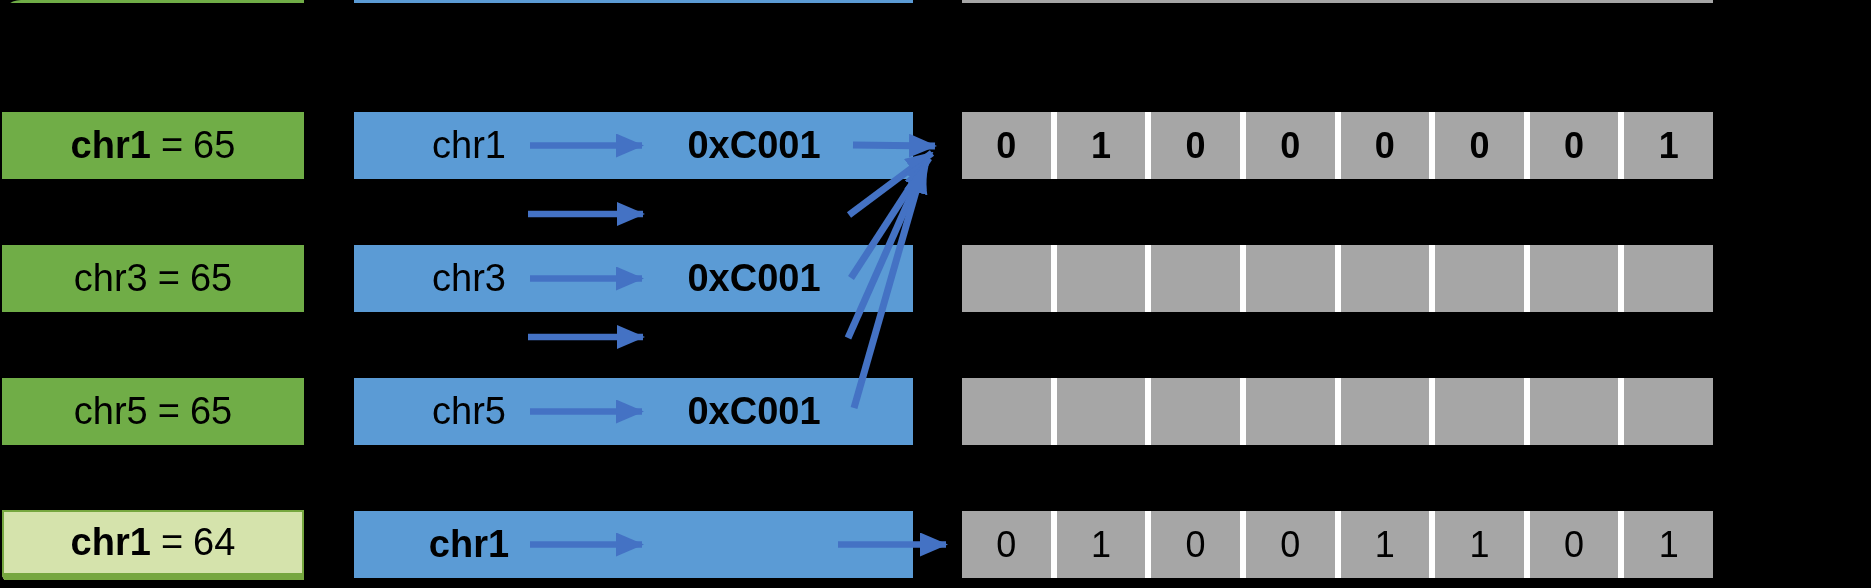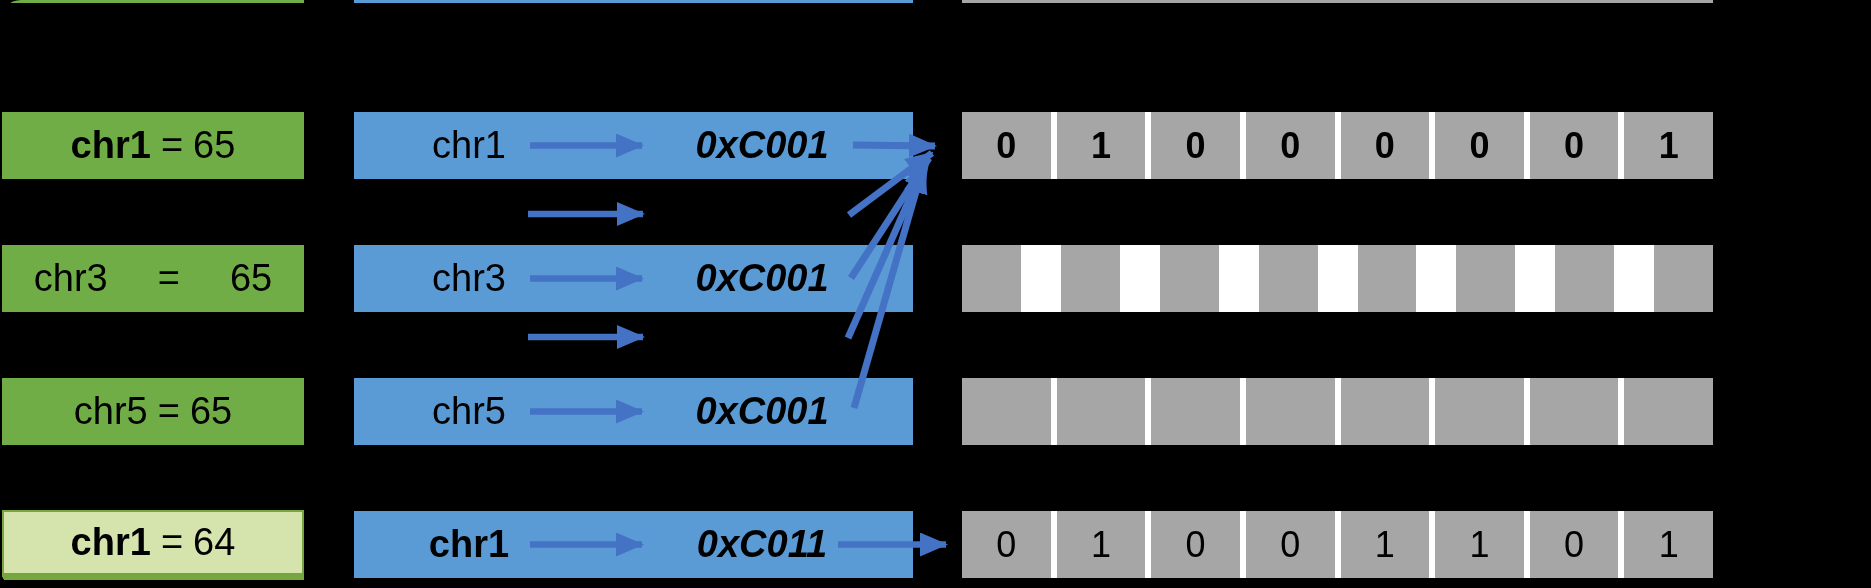--- a/index.html
+++ b/index.html
@@ -38,41 +38,40 @@
   .ptr-box{
     position:absolute;left:354px;width:559px;height:67px;
     background:#5B9BD5;
     font-size:38px;
   }
   .ptr-label{
     position:absolute;left:40px;top:0;width:150px;height:67px;
     display:flex;align-items:center;justify-content:center;
   }
   .ptr-addr{
-    position:absolute;left:308px;top:0;width:200px;height:67px;
+    position:absolute;left:300px;top:0;width:200px;height:67px;
     display:flex;align-items:center;justify-content:center;
     font-weight:bold;
-    font-style:italic;
   }
   .bold{font-weight:bold;}
 
   
   .mem-row{
     position:absolute;left:962px;width:751px;height:67px;
     background:#FFFFFF;
     display:flex;gap:6px;
   }
   .mem-cell{
     flex:1;background:#A6A6A6;
     display:flex;align-items:center;justify-content:center;
     font-size:36px;
   }
   .mem-row.bold-bits .mem-cell{font-weight:bold;}
 
-  .r1{top:112px;} .r2{top:245px;gap:40px;} .r3{top:378px;} .r4{top:511px;}
+  .r1{top:112px;} .r2{top:245px;} .r3{top:378px;} .r4{top:511px;}
   .var-box.r4{top:510px;}
 
   svg.arrows{position:absolute;left:0;top:0;pointer-events:none;}
 </style>
 </head>
 <body>
 
 <div class="stage">
 
   <div class="sliver green"></div>
@@ -139,21 +138,20 @@
     <div class="mem-cell"></div>
   </div>
 
   <div class="var-box highlight r4">
     <span class="bold">chr1</span>
     <span class="eq">=</span>
     <span>64</span>
   </div>
   <div class="ptr-box r4">
     <span class="ptr-label bold">chr1</span>
-    <span class="ptr-addr">0xC011</span>
   </div>
   <div class="mem-row r4">
     <div class="mem-cell">0</div>
     <div class="mem-cell">1</div>
     <div class="mem-cell">0</div>
     <div class="mem-cell">0</div>
     <div class="mem-cell">1</div>
     <div class="mem-cell">1</div>
     <div class="mem-cell">0</div>
     <div class="mem-cell">1</div>

